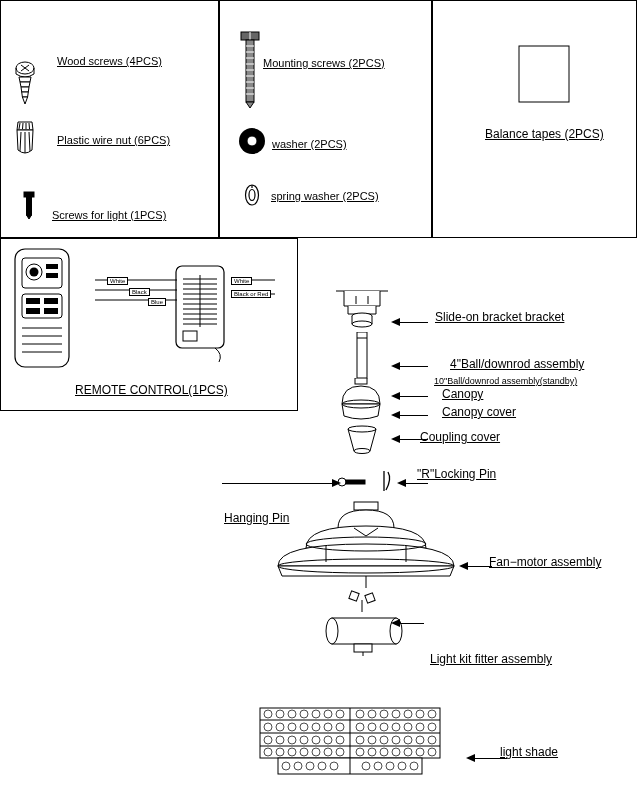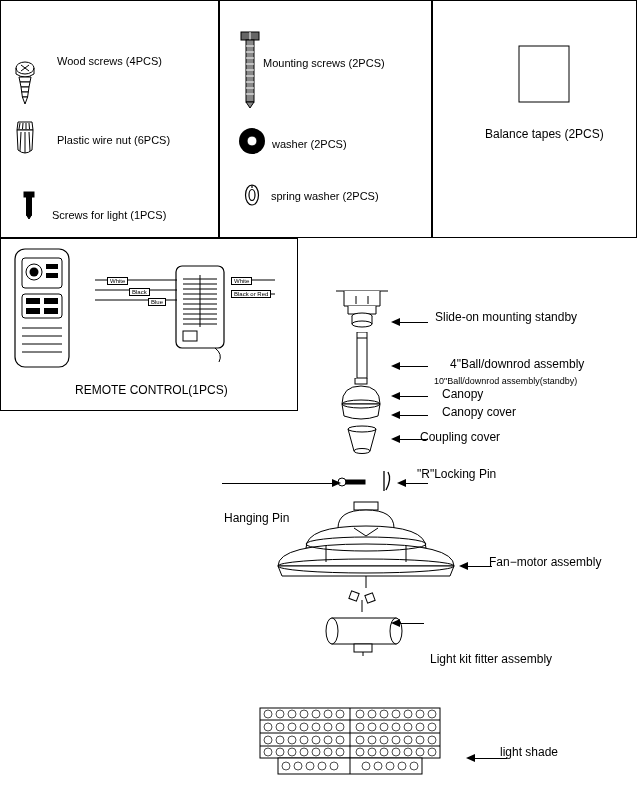--- a/index.html
+++ b/index.html
@@ -21,20 +21,21 @@
   .box {
     position: absolute;
     border: 1px solid #000;
     box-sizing: border-box;
   }
   .lbl {
     position: absolute;
     font-size: 11px;
     line-height: 13px;
     white-space: nowrap;
+    text-decoration: underline;
   }
   .lbl.big { font-size: 12px; }
   .lbl.small { font-size: 9px; }
 
   
   #box-parts-left { left: 0; top: 0; width: 219px; height: 238px; }
   #box-parts-mid  { left: 219px; top: 0; width: 213px; height: 238px; }
   #box-parts-right{ left: 432px; top: 0; width: 205px; height: 238px; }
   #box-remote     { left: 0; top: 238px; width: 298px; height: 173px; }
 
@@ -238,21 +239,21 @@
         <path d="M12 18 L12 26 L40 26 L40 18"></path>
         <ellipse cx="26" cy="28" rx="10" ry="3"></ellipse>
         <path d="M16 28 L16 36 L36 36 L36 28"></path>
         <ellipse cx="26" cy="36" rx="10" ry="3"></ellipse>
         <line x1="20" y1="8" x2="20" y2="16"></line>
         <line x1="32" y1="8" x2="32" y2="16"></line>
       </g>
     </svg>
   </div>
   <div class="arrow" style="left:400px; top:322px; width:28px;"></div>
-  <div class="lbl big" style="left:435px; top:311px;">Slide-on  mounting  standby</div>
+  <div class="lbl big" style="left:435px; top:311px;">Slide-on  bracket  bracket</div>
 
   <div class="svgwrap" style="left:350px; top:332px;">
     <svg width="24" height="50" viewBox="0 0 24 50">
       <g stroke="#000" fill="#fff" stroke-width="1">
         <rect x="7" y="0" width="10" height="46"></rect>
         <line x1="7" y1="6" x2="17" y2="6"></line>
       </g>
     </svg>
   </div>
   <div class="arrow" style="left:400px; top:366px; width:28px;"></div>

